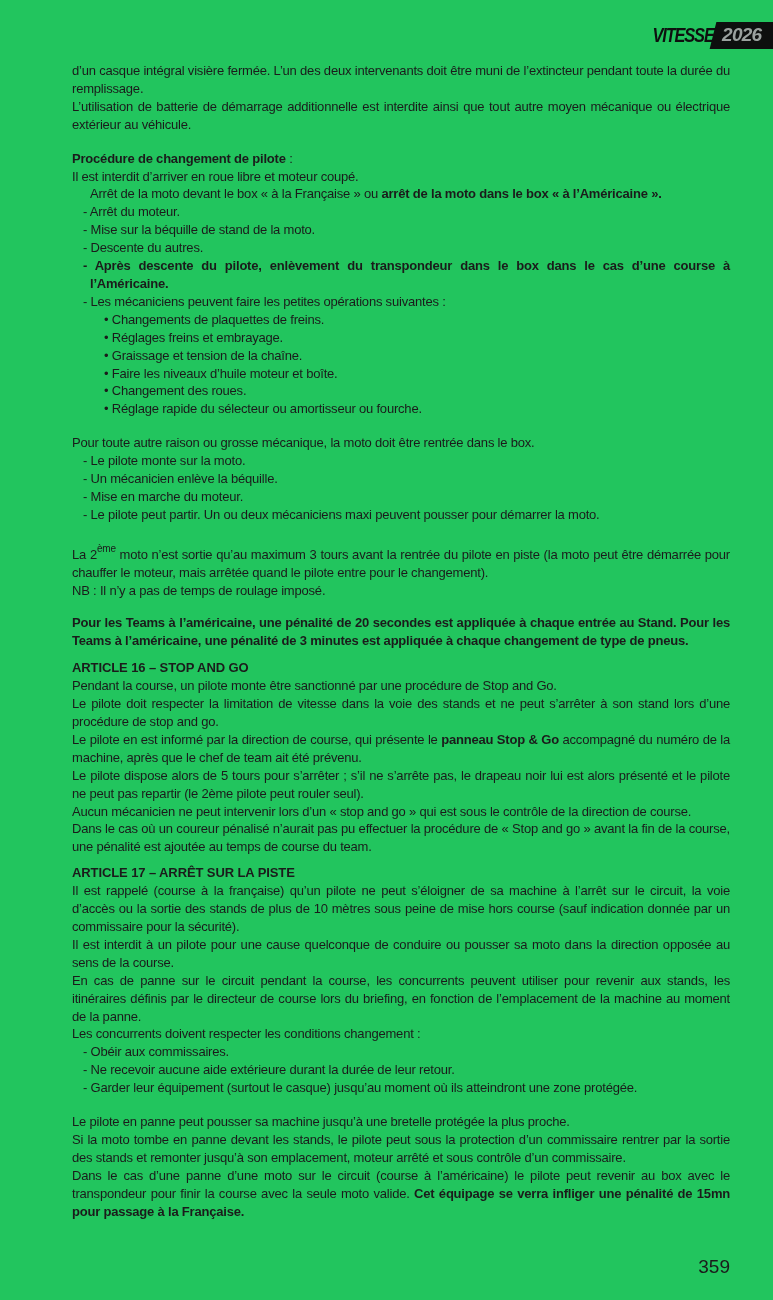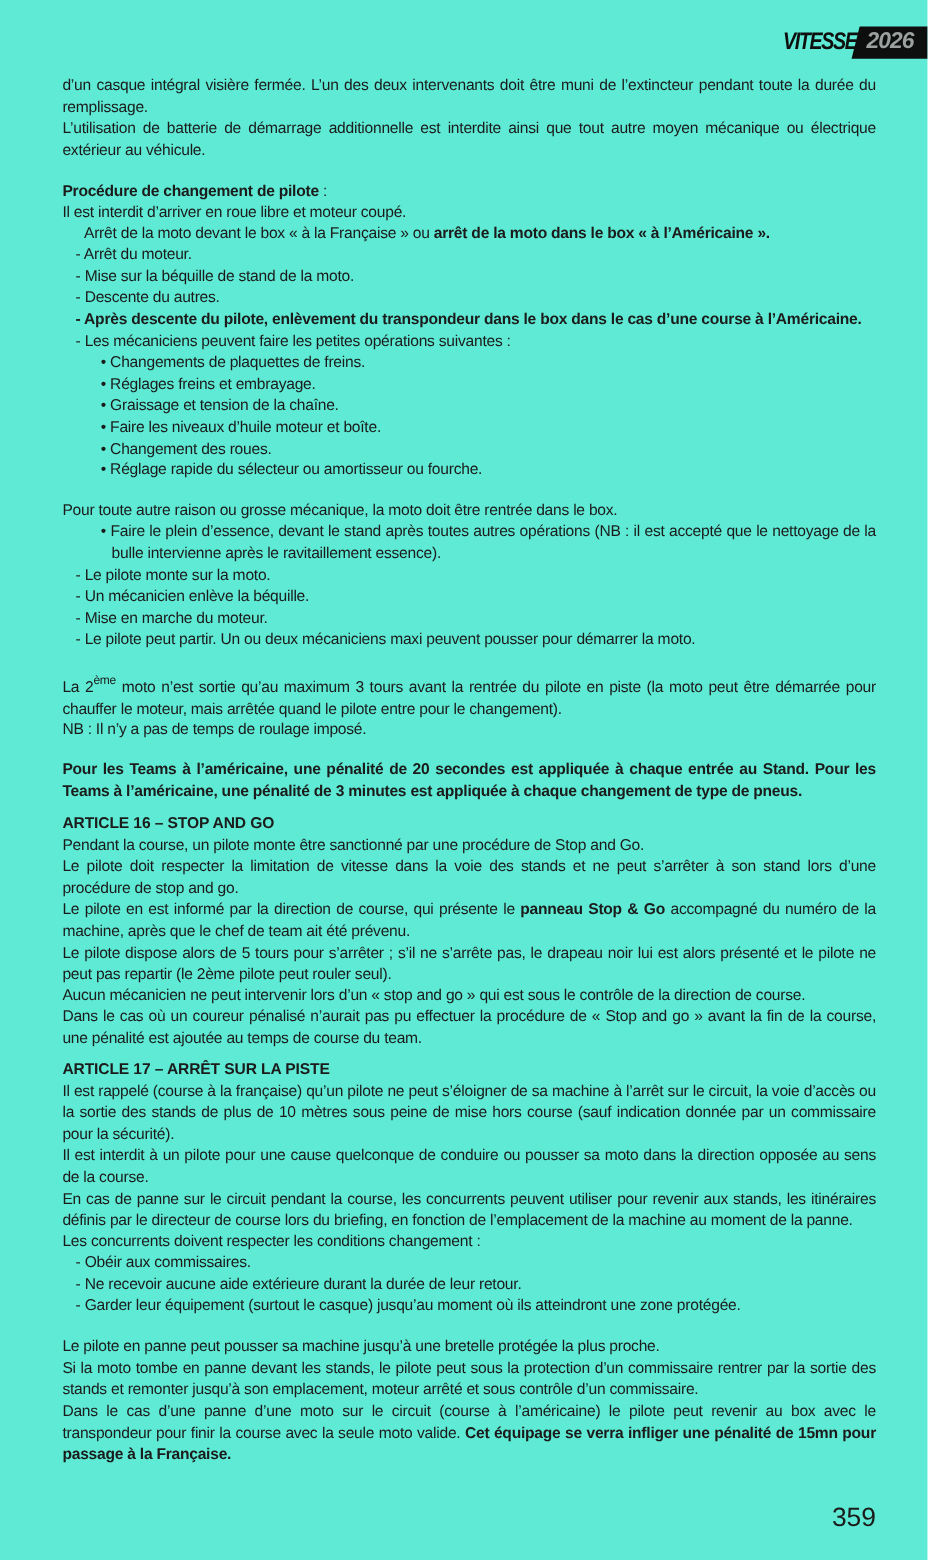--- a/index.html
+++ b/index.html
@@ -1,17 +1,17 @@
 <!DOCTYPE html>
 <html lang="fr"><head>
 <meta charset="utf-8">
 <style>
   html,body{margin:0;padding:0;background:#ffffff;}
   .page{
-    position:relative;width:773px;height:1300px;background:#5eead4;
+    position:relative;width:773px;height:1300px;background:#22c55e;
     overflow:hidden;box-sizing:border-box;
     font-family:"Liberation Sans","DejaVu Sans",sans-serif;
     color:#1b1b1b;
   }
   
   .hdr{height:30px;margin-top:20px;display:flex;justify-content:flex-end;}
   .logo{display:flex;align-items:center;}
   .brand{
     display:inline-block;font-style:italic;font-weight:900;font-size:20px;
     letter-spacing:-1.4px;transform:scaleX(.82);transform-origin:right center;
@@ -20,35 +20,35 @@
   .yearbox{
     display:inline-block;background:#0d0f0e;transform:skewX(-14deg);
     padding:2px 46px 3px 9px;margin-right:-34px;
   }
   .year{
     display:inline-block;transform:skewX(14deg);font-style:italic;font-weight:900;
     font-size:19px;color:#9aa19e;letter-spacing:-0.8px;white-space:nowrap;
   }
   
   .doc{
-    margin-top:12px;padding:0 43px 0 52px;
+    margin-top:12px;padding:0 43px 0 72px;
     font-size:13px;line-height:17.9px;letter-spacing:-0.2px;
   }
   .blk{margin:0;}
   .p,.i1,.dash,.bullet{text-align:justify;}
   .h{font-weight:bold;font-size:13px;letter-spacing:-0.1px;}
   .i1{padding-left:18px;}
   .dash{padding-left:18px;text-indent:-7px;}
   .bullet{padding-left:41px;text-indent:-9px;}
   .b{font-weight:bold;}
   sup{font-size:10px;line-height:0;position:relative;top:-1px;}
   .marker{white-space:pre;}
   
   .ftr{position:absolute;right:43px;bottom:22px;}
-  .pageno{font-size:22px;color:#1b1b1b;}
+  .pageno{font-size:19px;color:#1b1b1b;}
 </style>
 </head>
 <body>
 
 <div class="page">
   <header class="hdr">
     <div class="logo">
       <span class="brand">VITESSE</span>
       <span class="yearbox"><span class="year">2026</span></span>
     </div>
@@ -67,21 +67,20 @@
       <div class="blk dash b"><span class="marker">- </span><span class="b">Après descente du pilote, enlèvement du transpondeur dans le box dans le cas d’une course à l’Américaine.</span></div>
       <div class="blk dash"><span class="marker">- </span><span>Les mécaniciens peuvent faire les petites opérations suivantes :</span></div>
       <div class="blk bullet"><span class="marker">• </span><span>Changements de plaquettes de freins.</span></div>
       <div class="blk bullet"><span class="marker">• </span><span>Réglages freins et embrayage.</span></div>
       <div class="blk bullet"><span class="marker">• </span><span>Graissage et tension de la chaîne.</span></div>
       <div class="blk bullet"><span class="marker">• </span><span>Faire les niveaux d’huile moteur et boîte.</span></div>
       <div class="blk bullet"><span class="marker">• </span><span>Changement des roues.</span></div>
       <div class="blk bullet"><span class="marker">• </span><span>Réglage rapide du sélecteur ou amortisseur ou fourche.</span></div>
       <div class="blk sp" style="height: 16px;"></div>
       <div class="blk p"><span>Pour toute autre raison ou grosse mécanique, la moto doit être rentrée dans le box.</span></div>
-      <div class="blk bullet"><span class="marker">• </span><span>Faire le plein d’essence, devant le stand après toutes autres opérations (NB : il est accepté que le nettoyage de la bulle intervienne après le ravitaillement essence).</span></div>
       <div class="blk dash"><span class="marker">- </span><span>Le pilote monte sur la moto.</span></div>
       <div class="blk dash"><span class="marker">- </span><span>Un mécanicien enlève la béquille.</span></div>
       <div class="blk dash"><span class="marker">- </span><span>Mise en marche du moteur.</span></div>
       <div class="blk dash"><span class="marker">- </span><span>Le pilote peut partir. Un ou deux mécaniciens maxi peuvent pousser pour démarrer la moto.</span></div>
       <div class="blk sp" style="height: 22px;"></div>
       <div class="blk p"><span>La 2</span><sup>ème</sup><span> moto n’est sortie qu’au maximum 3 tours avant la rentrée du pilote en piste (la moto peut être démarrée pour chauffer le moteur, mais arrêtée quand le pilote entre pour le changement).</span></div>
       <div class="blk p"><span>NB : Il n’y a pas de temps de roulage imposé.</span></div>
       <div class="blk sp" style="height: 15px;"></div>
       <div class="blk p"><span class="b">Pour les Teams à l’américaine, une pénalité de 20 secondes est appliquée à chaque entrée au Stand. Pour les Teams à l’américaine, une pénalité de 3 minutes est appliquée à chaque changement de type de pneus.</span></div>
       <div class="blk sp" style="height: 9px;"></div>

